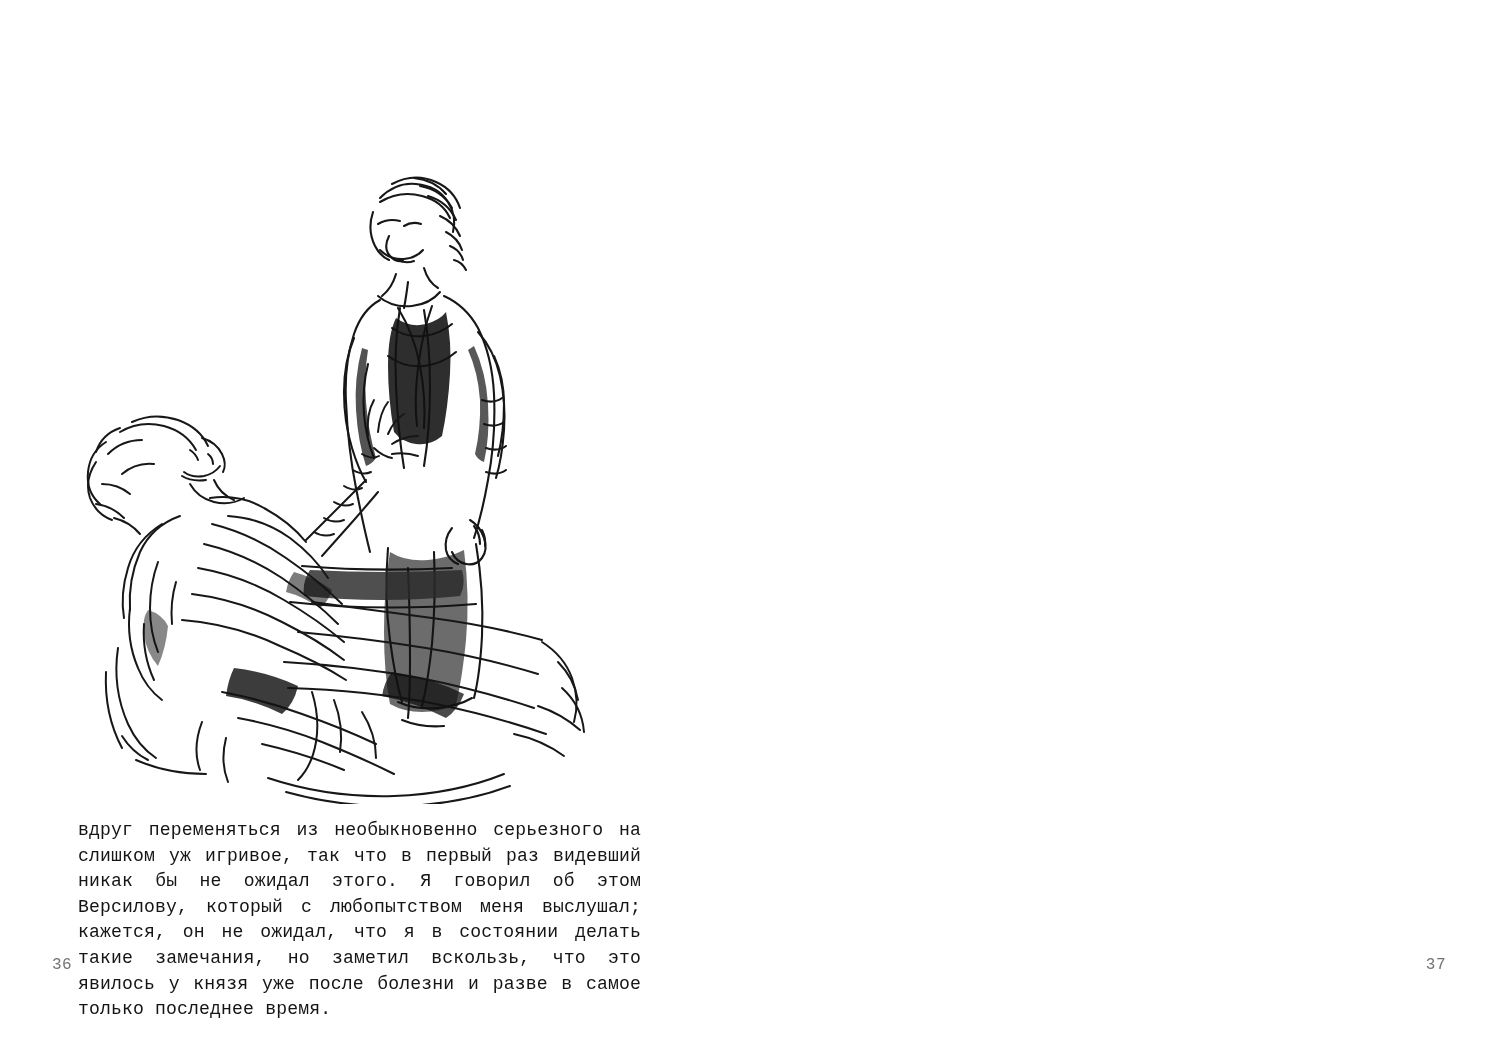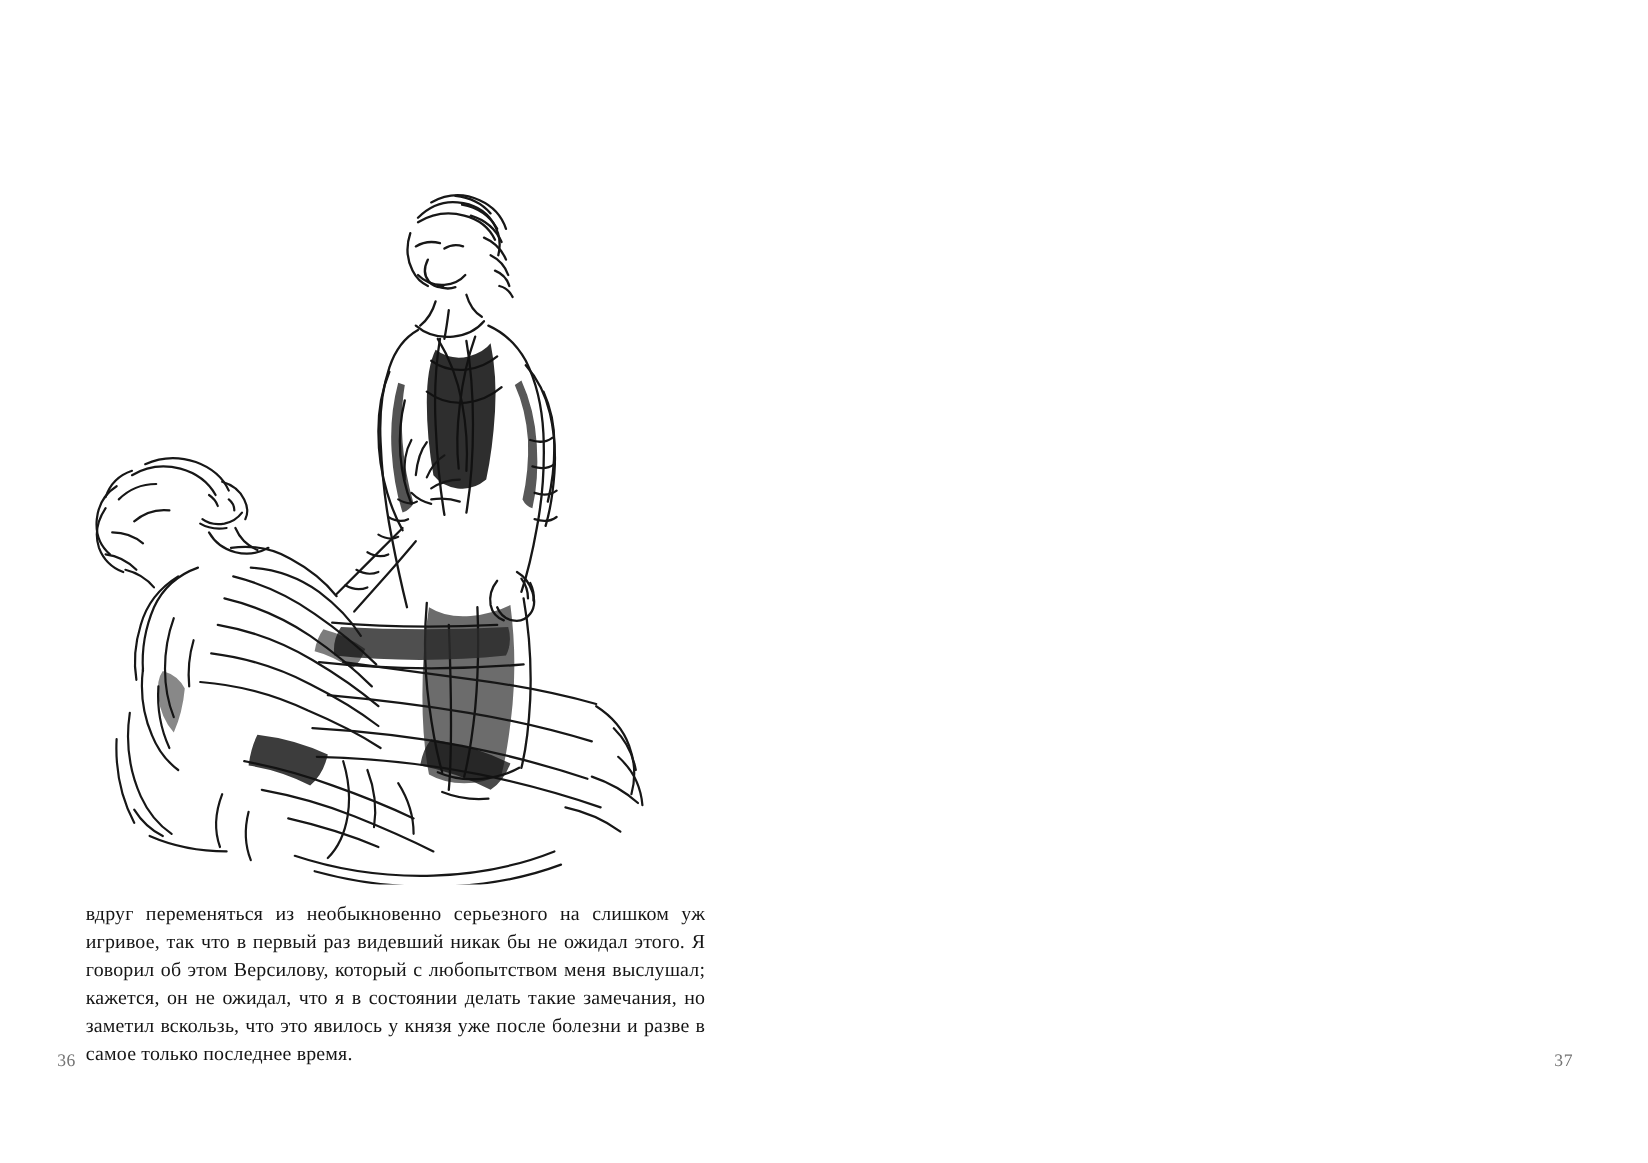--- a/index.html
+++ b/index.html
@@ -22,20 +22,21 @@
     height: 1057px;
     background: #ffffff;
   }
 
   
   .page {
     position: absolute;
     top: 0;
     height: 996px;
     background: #ffffff;
+    font-family: Liberation Mono, monospace;
   }
   .page-left  { left: 0;   width: 749px; }
   .page-right { left: 749px; width: 749px; }
 
   
   .illustration-block {
     position: absolute;
     left: 62px;
     top: 132px;
     width: 600px;
@@ -71,21 +72,21 @@
 
   
   .folio {
     position: absolute;
     bottom: 22px;
     font-size: 16px;
     color: #737373;
     letter-spacing: 0.5px;
   }
   .folio-left  { left: 52px; }
-  .folio-right { right: 68px; margin-left: 36px; }
+  .folio-right { right: 52px; margin-left: 36px; }
 
   .sketch-stroke {
     fill: none;
     stroke: #171717;
     stroke-linecap: round;
     stroke-linejoin: round;
   }
   .sketch-fill { fill: #111111; stroke: none; }
   .sketch-fill-soft { fill: #2a2a2a; stroke: none; opacity: .9; }
 </style>

